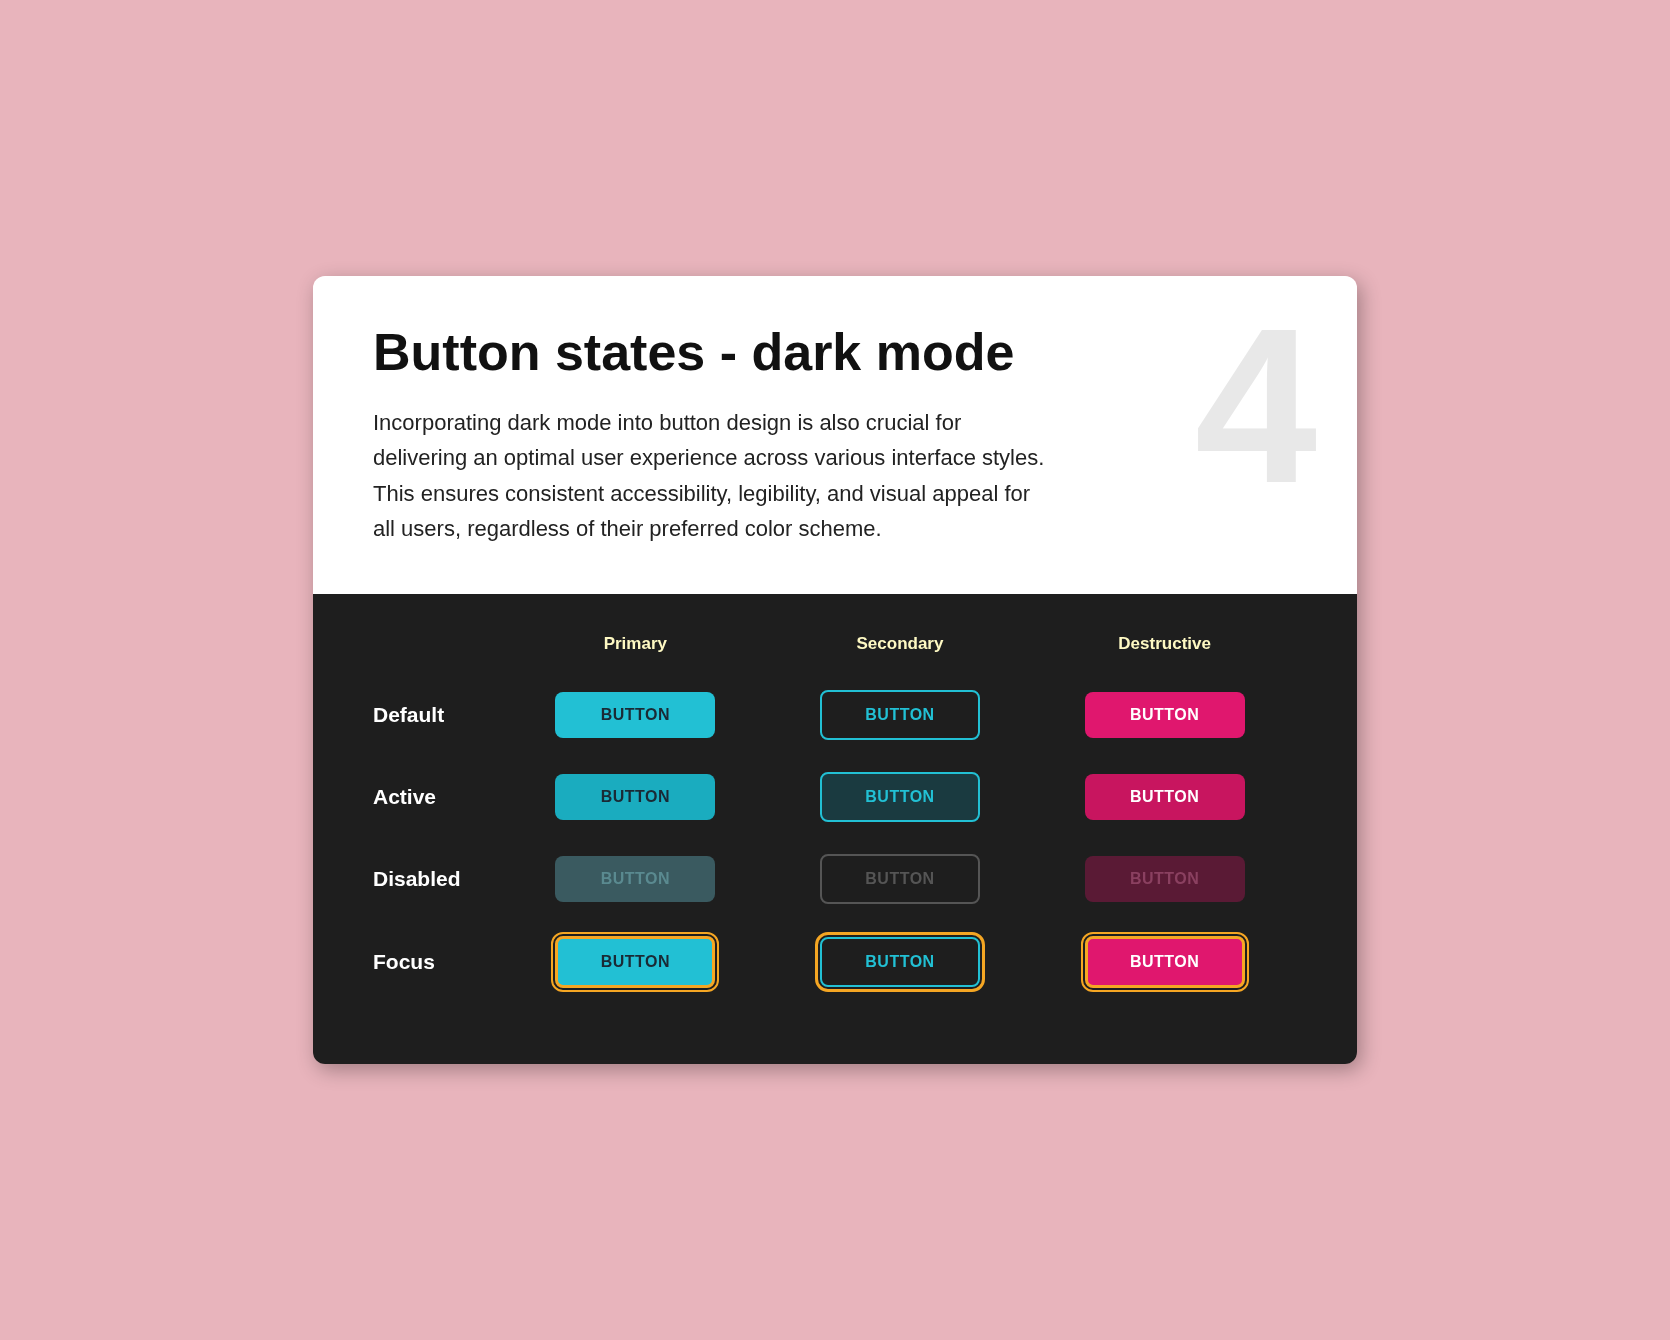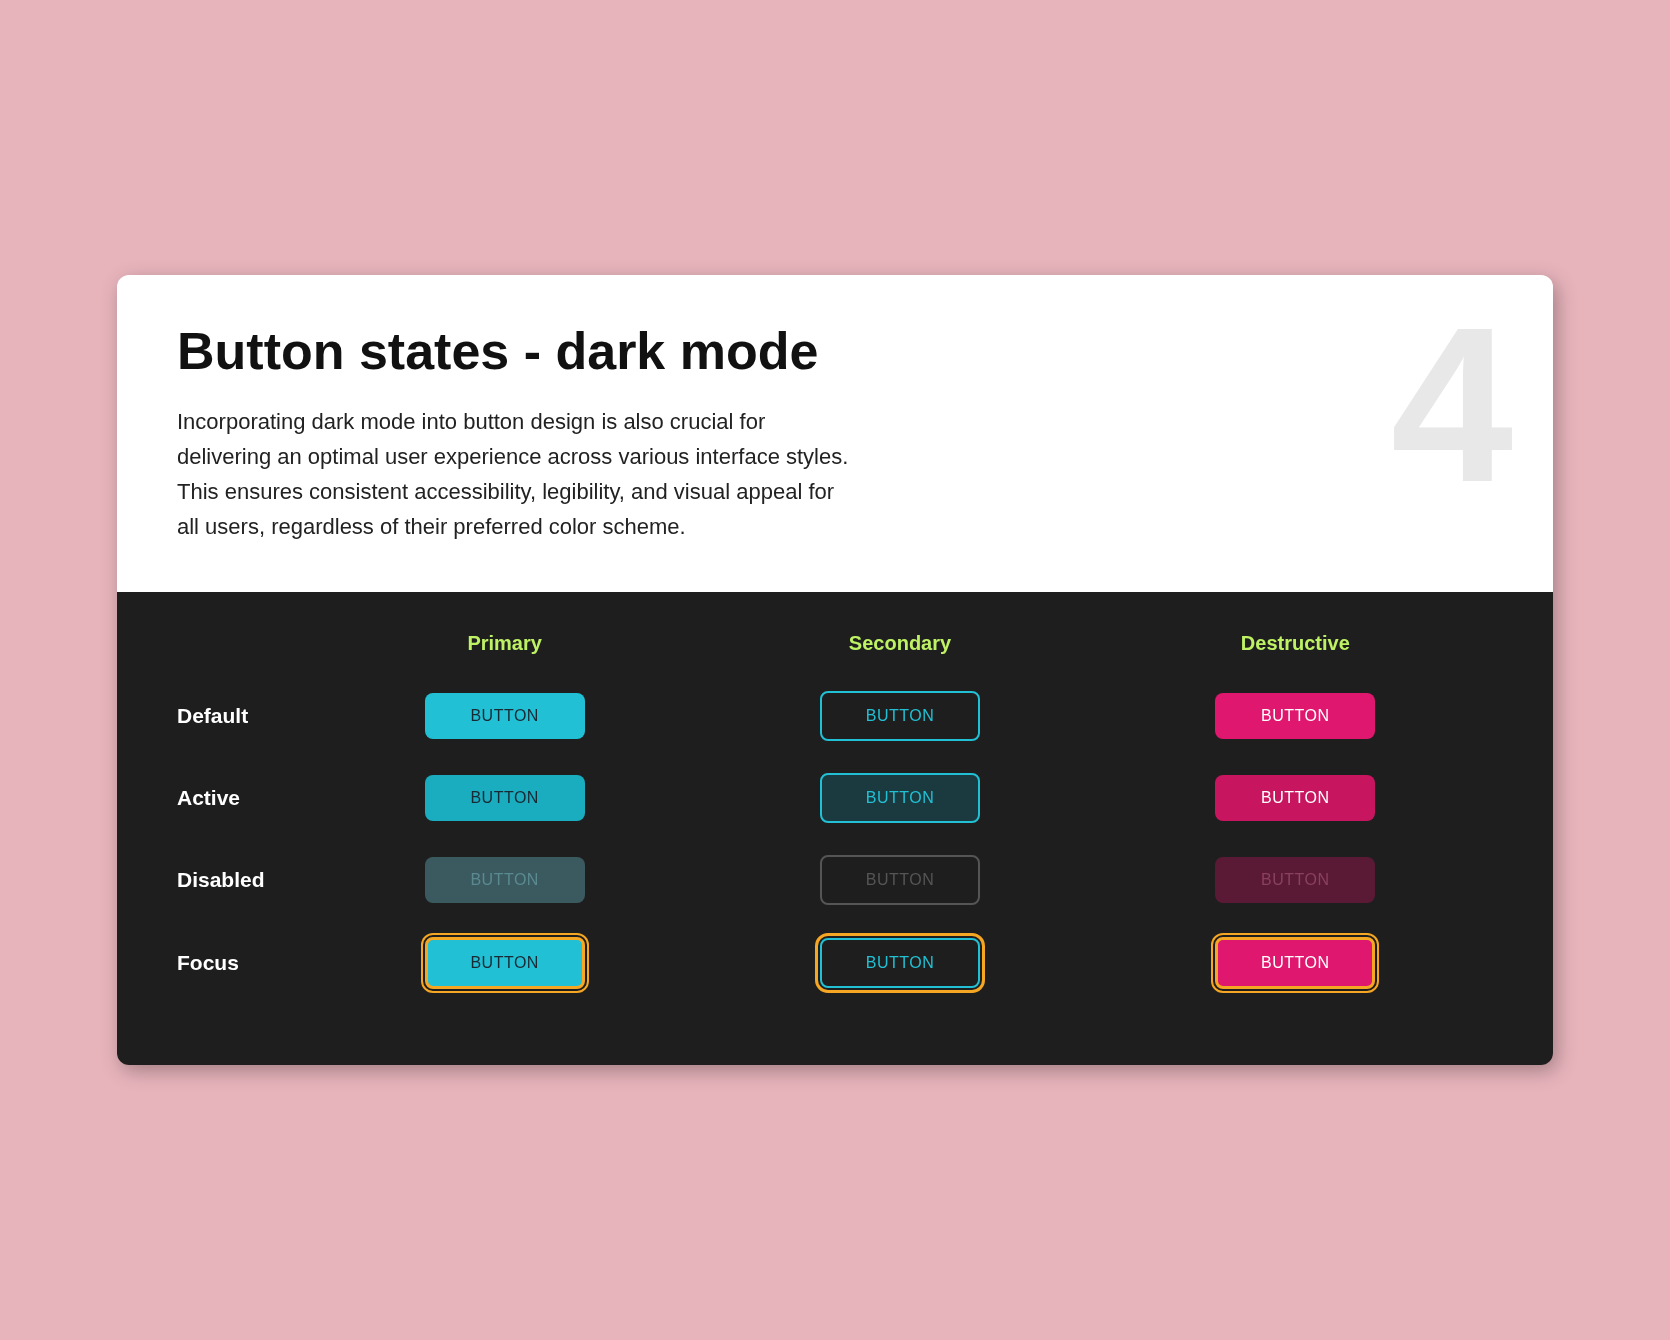--- a/index.html
+++ b/index.html
@@ -8,21 +8,21 @@
       background-color: #e8b4bc;
       display: flex;
       justify-content: center;
       align-items: center;
       min-height: 100vh;
       font-family: 'Arial', sans-serif;
       padding: 40px;
     }
 
     .card {
-      width: 1436px;
+      width: 1044px;
       border-radius: 12px;
       overflow: hidden;
       box-shadow: 4px 6px 20px rgba(0,0,0,0.3);
     }
 
     
     .header-section {
       background-color: #ffffff;
       padding: 48px 60px 48px 60px;
       position: relative;
@@ -62,23 +62,23 @@
     }
 
     
     .btn-table {
       width: 100%;
       border-collapse: separate;
       border-spacing: 0;
     }
 
     .col-header {
-      font-size: 20px;
+      font-size: 17px;
       font-weight: 700;
-      color: #bef264;
+      color: #fef9c3;
       text-align: center;
       padding: 0 0 20px 0;
     }
 
     .row-label {
       font-size: 21px;
       font-weight: 700;
       color: #ffffff;
       text-align: left;
       padding: 16px 20px 16px 0;
@@ -92,21 +92,21 @@
       padding: 16px 40px;
       vertical-align: middle;
     }
 
     
     .btn {
       display: inline-block;
       padding: 14px 36px;
       border-radius: 8px;
       font-size: 16px;
-      font-weight: 400;
+      font-weight: 700;
       letter-spacing: 0.5px;
       cursor: pointer;
       border: none;
       min-width: 160px;
       text-align: center;
     }
 
     
     .btn-primary-default {
       background-color: #22c0d4;

